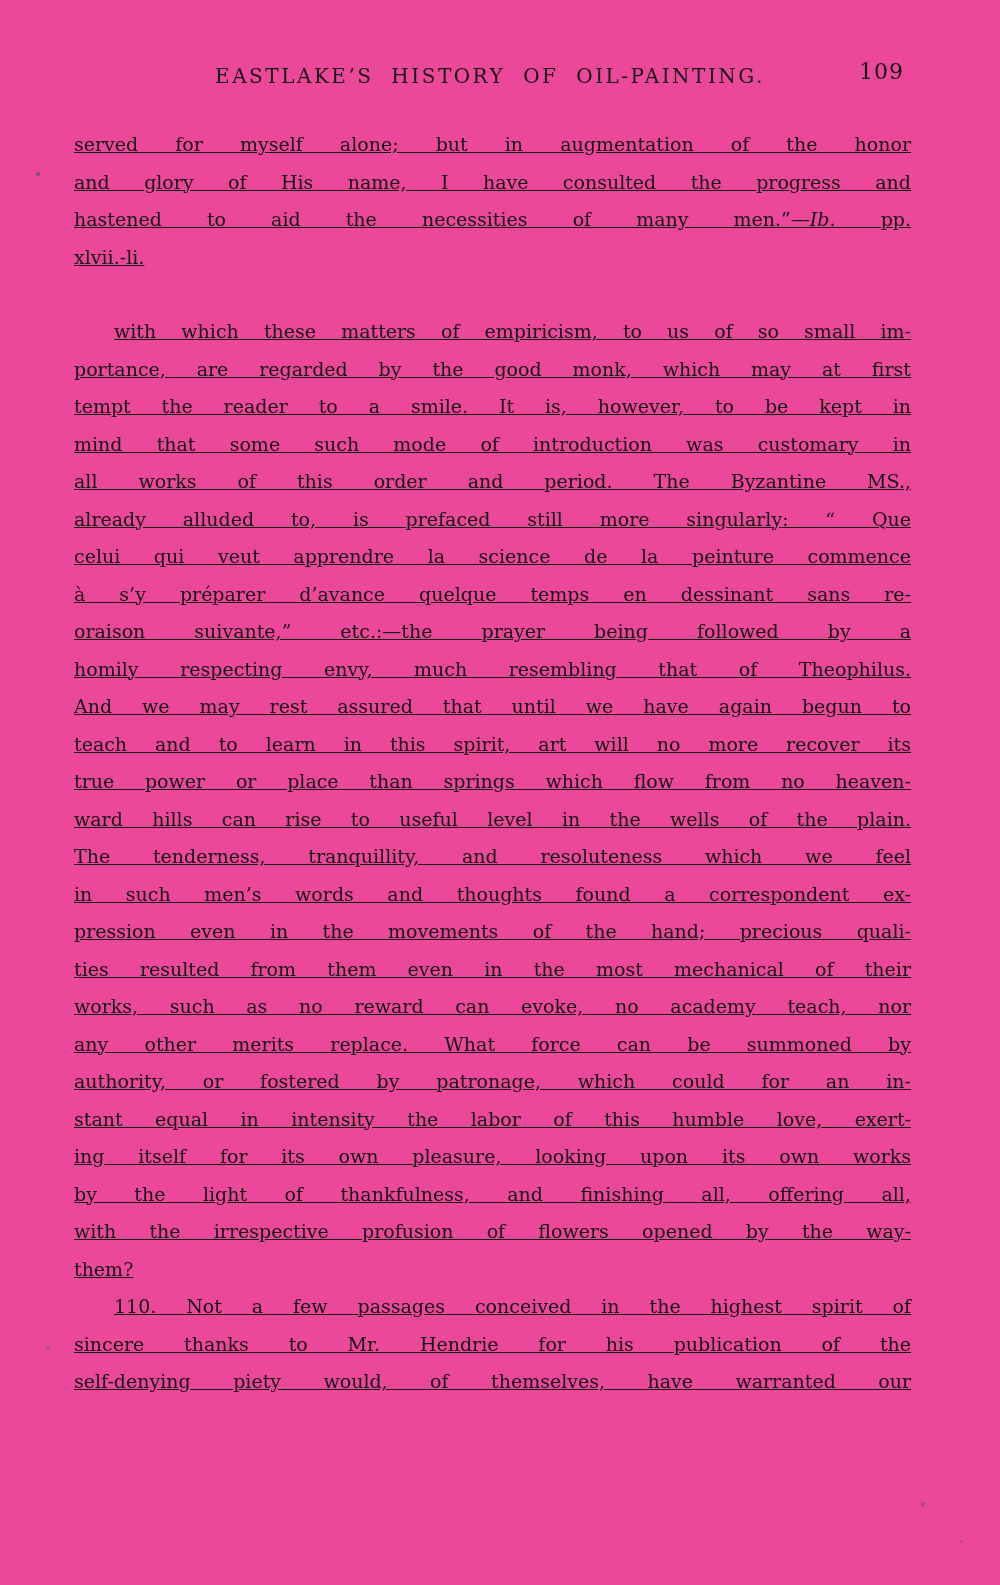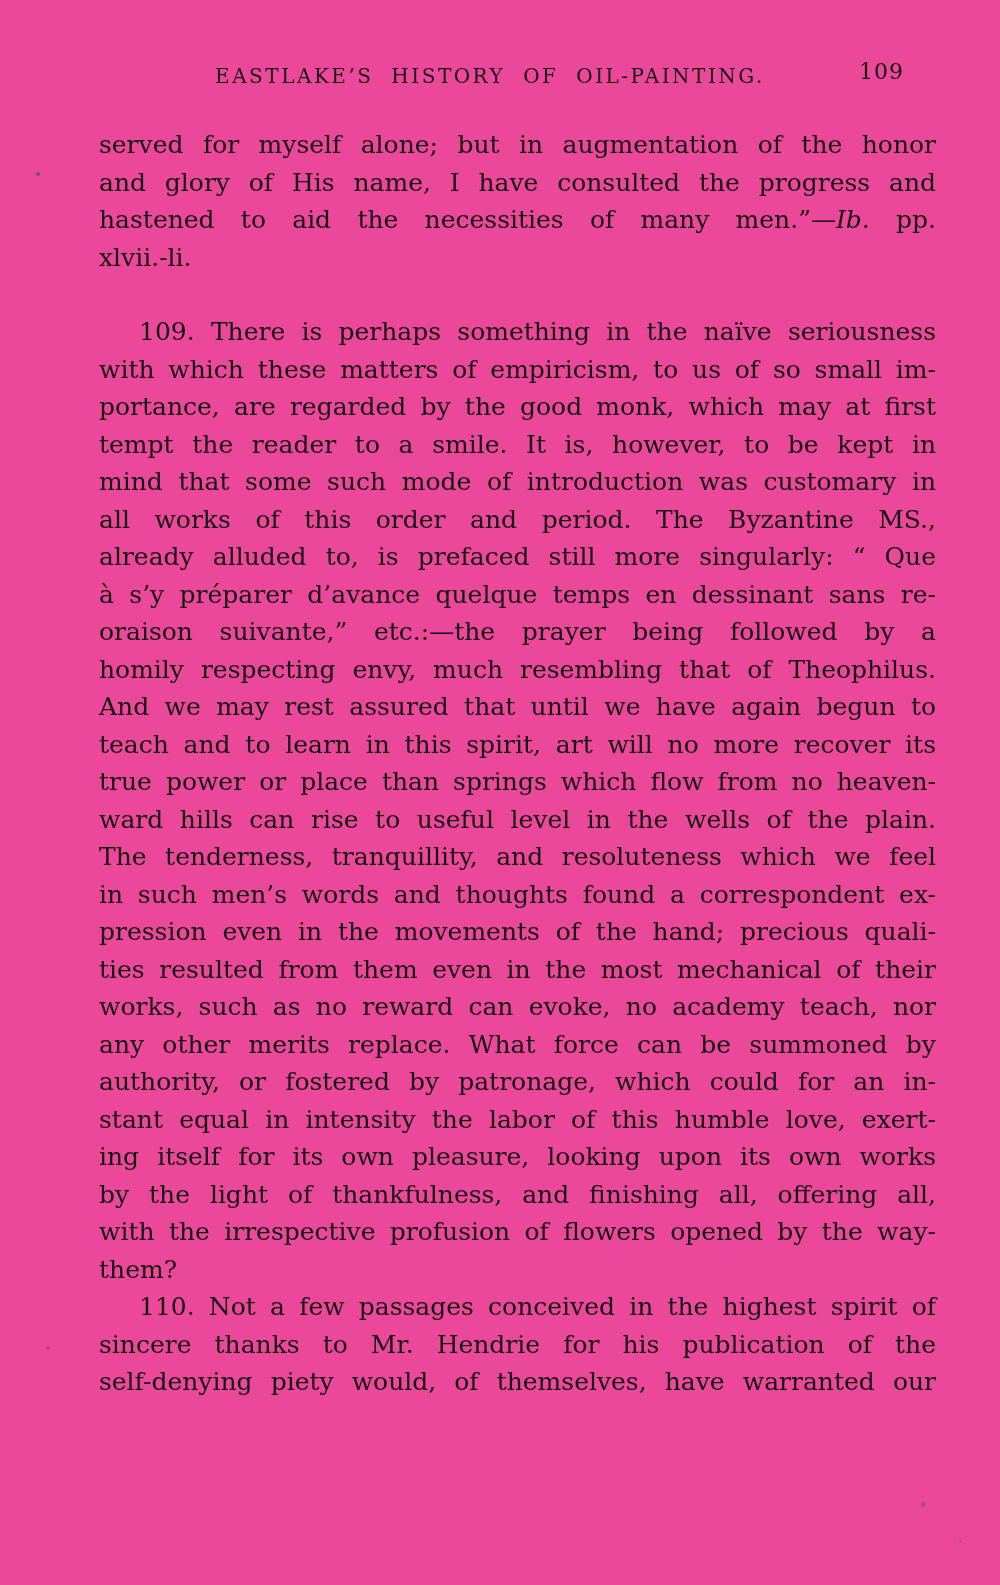--- a/index.html
+++ b/index.html
@@ -30,24 +30,25 @@
   .page-number {
     position: absolute;
     top: 59px;
     right: 96px;
     font-size: 22px;
     letter-spacing: 1px;
   }
   .body-text {
     position: absolute;
     top: 126px;
-    left: 99px;
+    left: 74px;
     width: 837px;
-    font-size: 25px;
+    font-size: 19px;
     line-height: 37.5px;
+    text-decoration: underline;
   }
   .para { margin: 0; }
   .para.space-before { margin-top: 37px; }
   .line {
     text-align: justify;
     text-align-last: justify;
     word-spacing: 1px;
   }
   .line.no-justify {
     text-align-last: left;
@@ -75,27 +76,27 @@
   <div class="page-number">109</div>
 
   <div class="body-text">
       <div class="para">
         <div class="line">served for myself alone; but in augmentation of the honor</div>
         <div class="line">and glory of His name, I have consulted the progress and</div>
         <div class="line">hastened to aid the necessities of many men.”—<i>Ib.</i> pp.</div>
         <div class="line no-justify">xlvii.-li.</div>
       </div>
       <div class="para indent space-before">
-        <div class="line">109. There is perhaps something in the naïve seriousness</div>
         <div class="line">with which these matters of empiricism, to us of so small im-</div>
         <div class="line">portance, are regarded by the good monk, which may at first</div>
         <div class="line">tempt the reader to a smile. It is, however, to be kept in</div>
         <div class="line">mind that some such mode of introduction was customary in</div>
         <div class="line">all works of this order and period. The Byzantine MS.,</div>
         <div class="line">already alluded to, is prefaced still more singularly: “ Que</div>
+        <div class="line">celui qui veut apprendre la science de la peinture commence</div>
         <div class="line">à s’y préparer d’avance quelque temps en dessinant sans re-</div>
         <div class="line">oraison suivante,” etc.:—the prayer being followed by a</div>
         <div class="line">homily respecting envy, much resembling that of Theophilus.</div>
         <div class="line">And we may rest assured that until we have again begun to</div>
         <div class="line">teach and to learn in this spirit, art will no more recover its</div>
         <div class="line">true power or place than springs which flow from no heaven-</div>
         <div class="line">ward hills can rise to useful level in the wells of the plain.</div>
         <div class="line">The tenderness, tranquillity, and resoluteness which we feel</div>
         <div class="line">in such men’s words and thoughts found a correspondent ex-</div>
         <div class="line">pression even in the movements of the hand; precious quali-</div>

